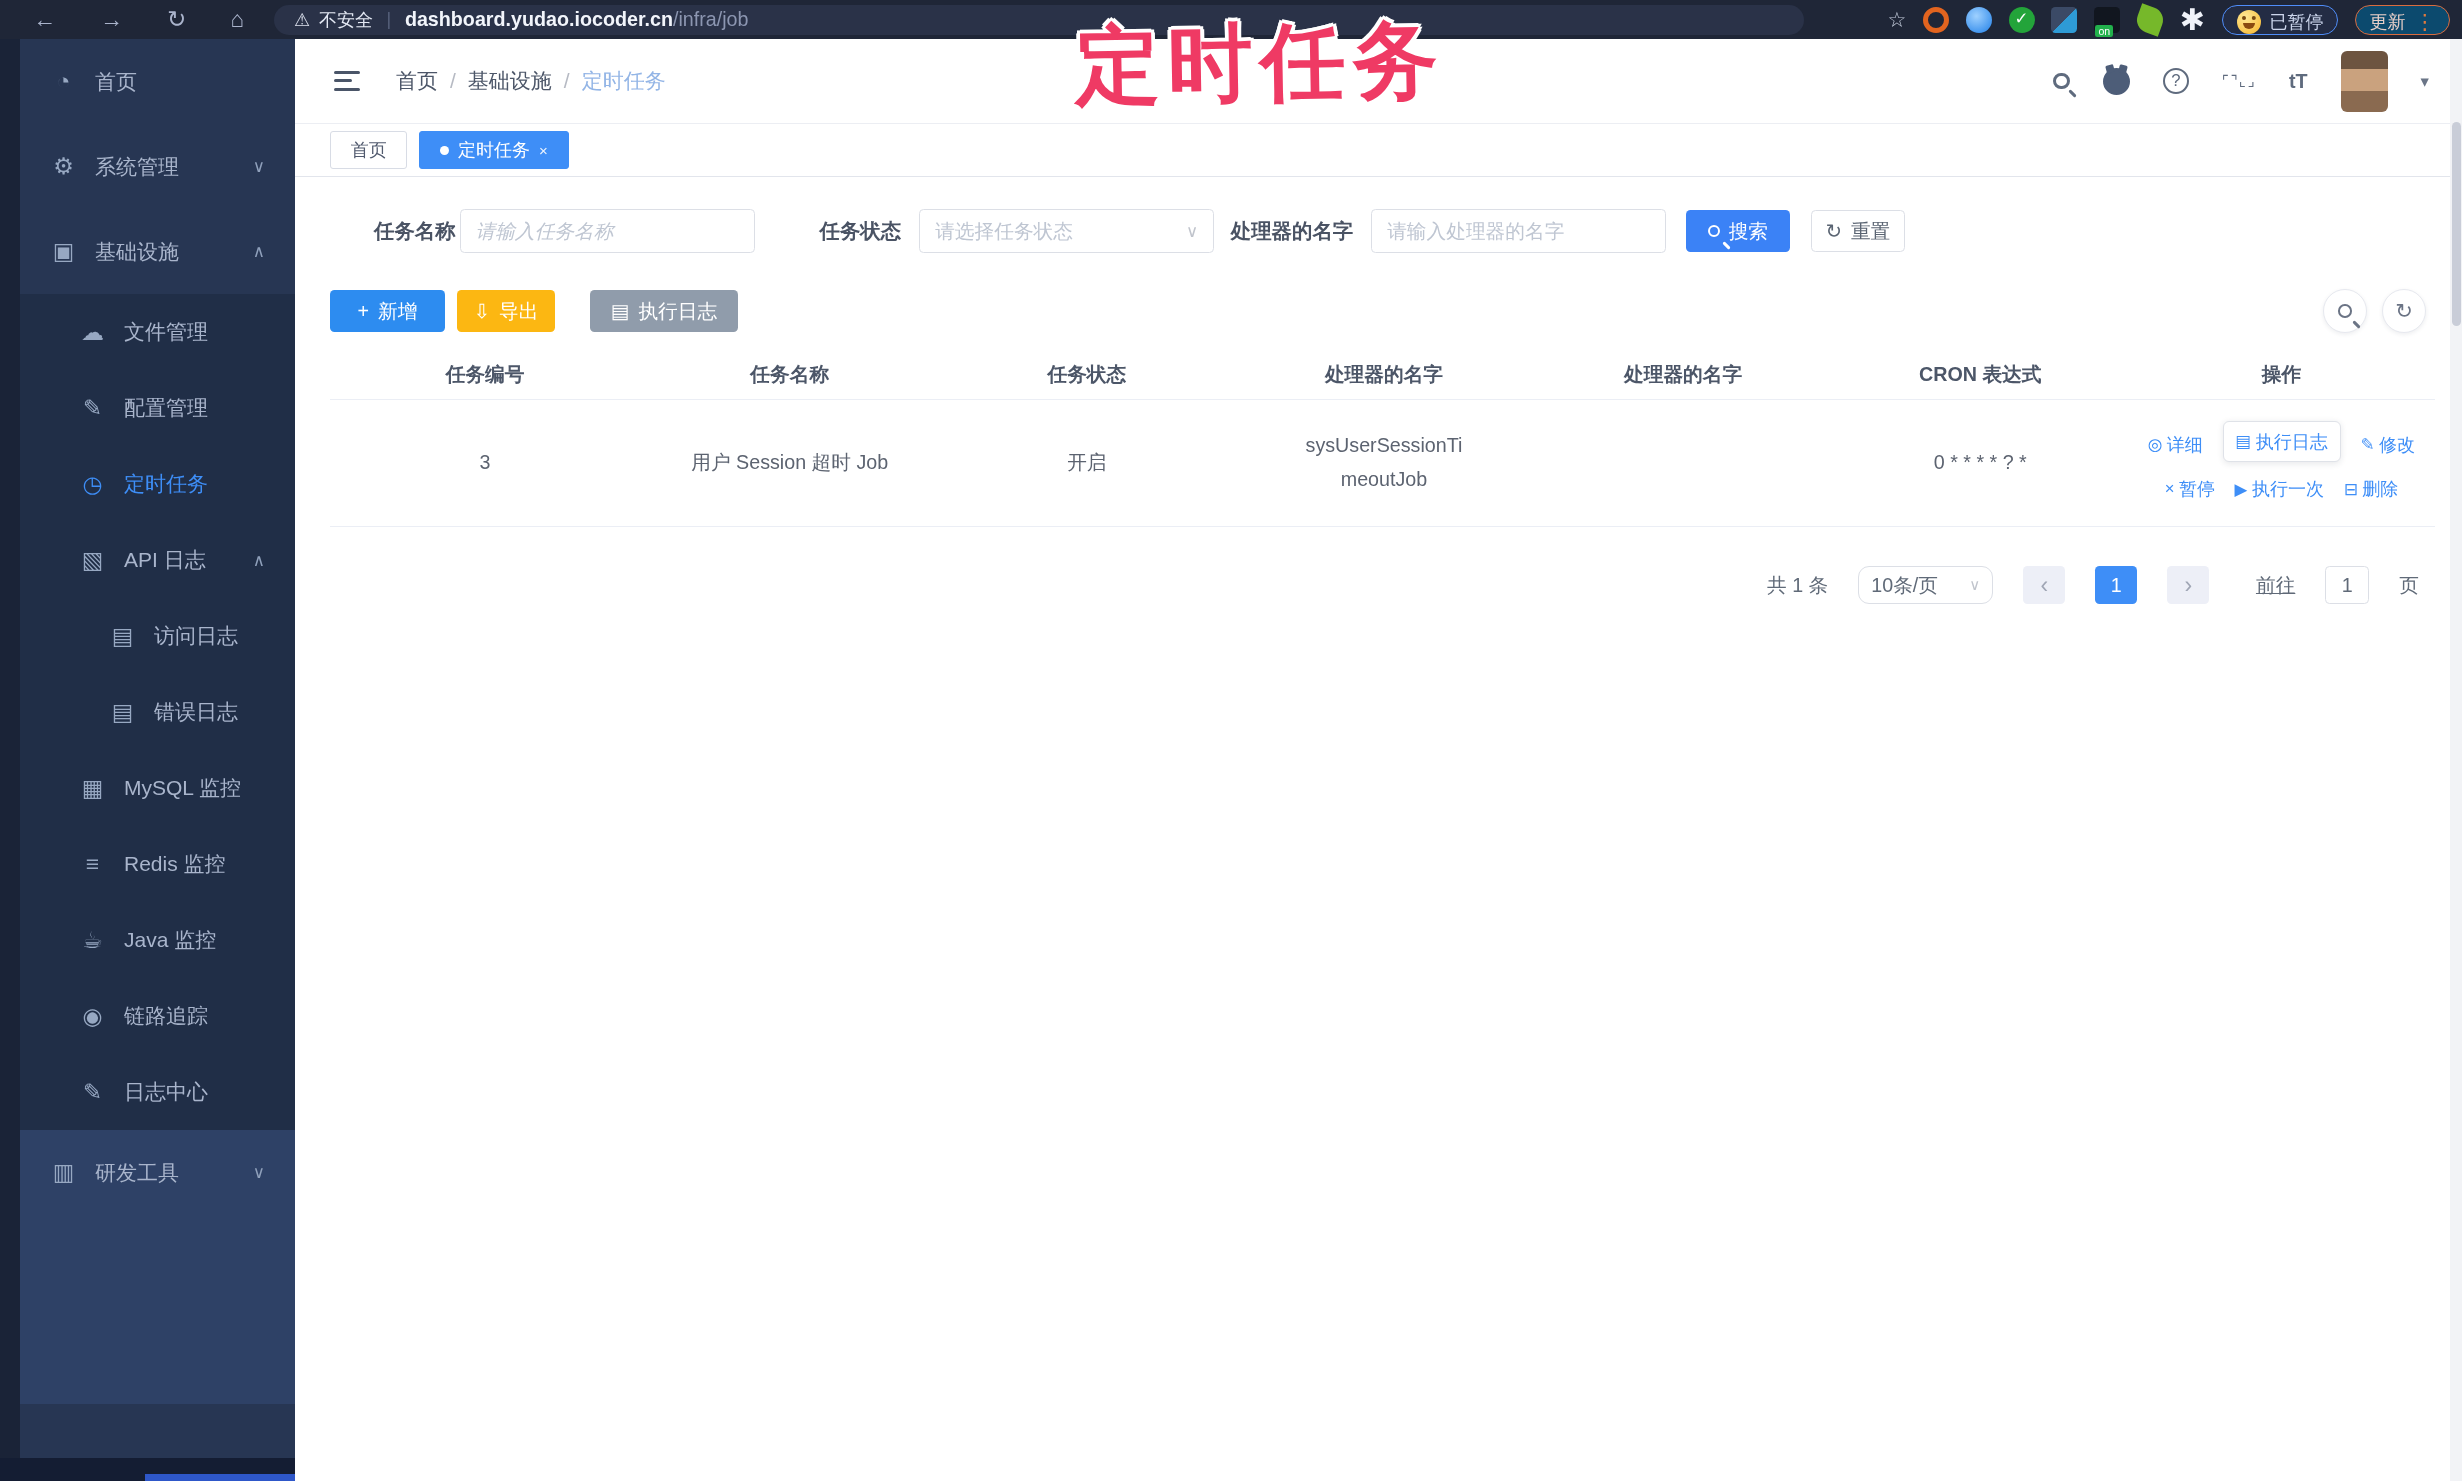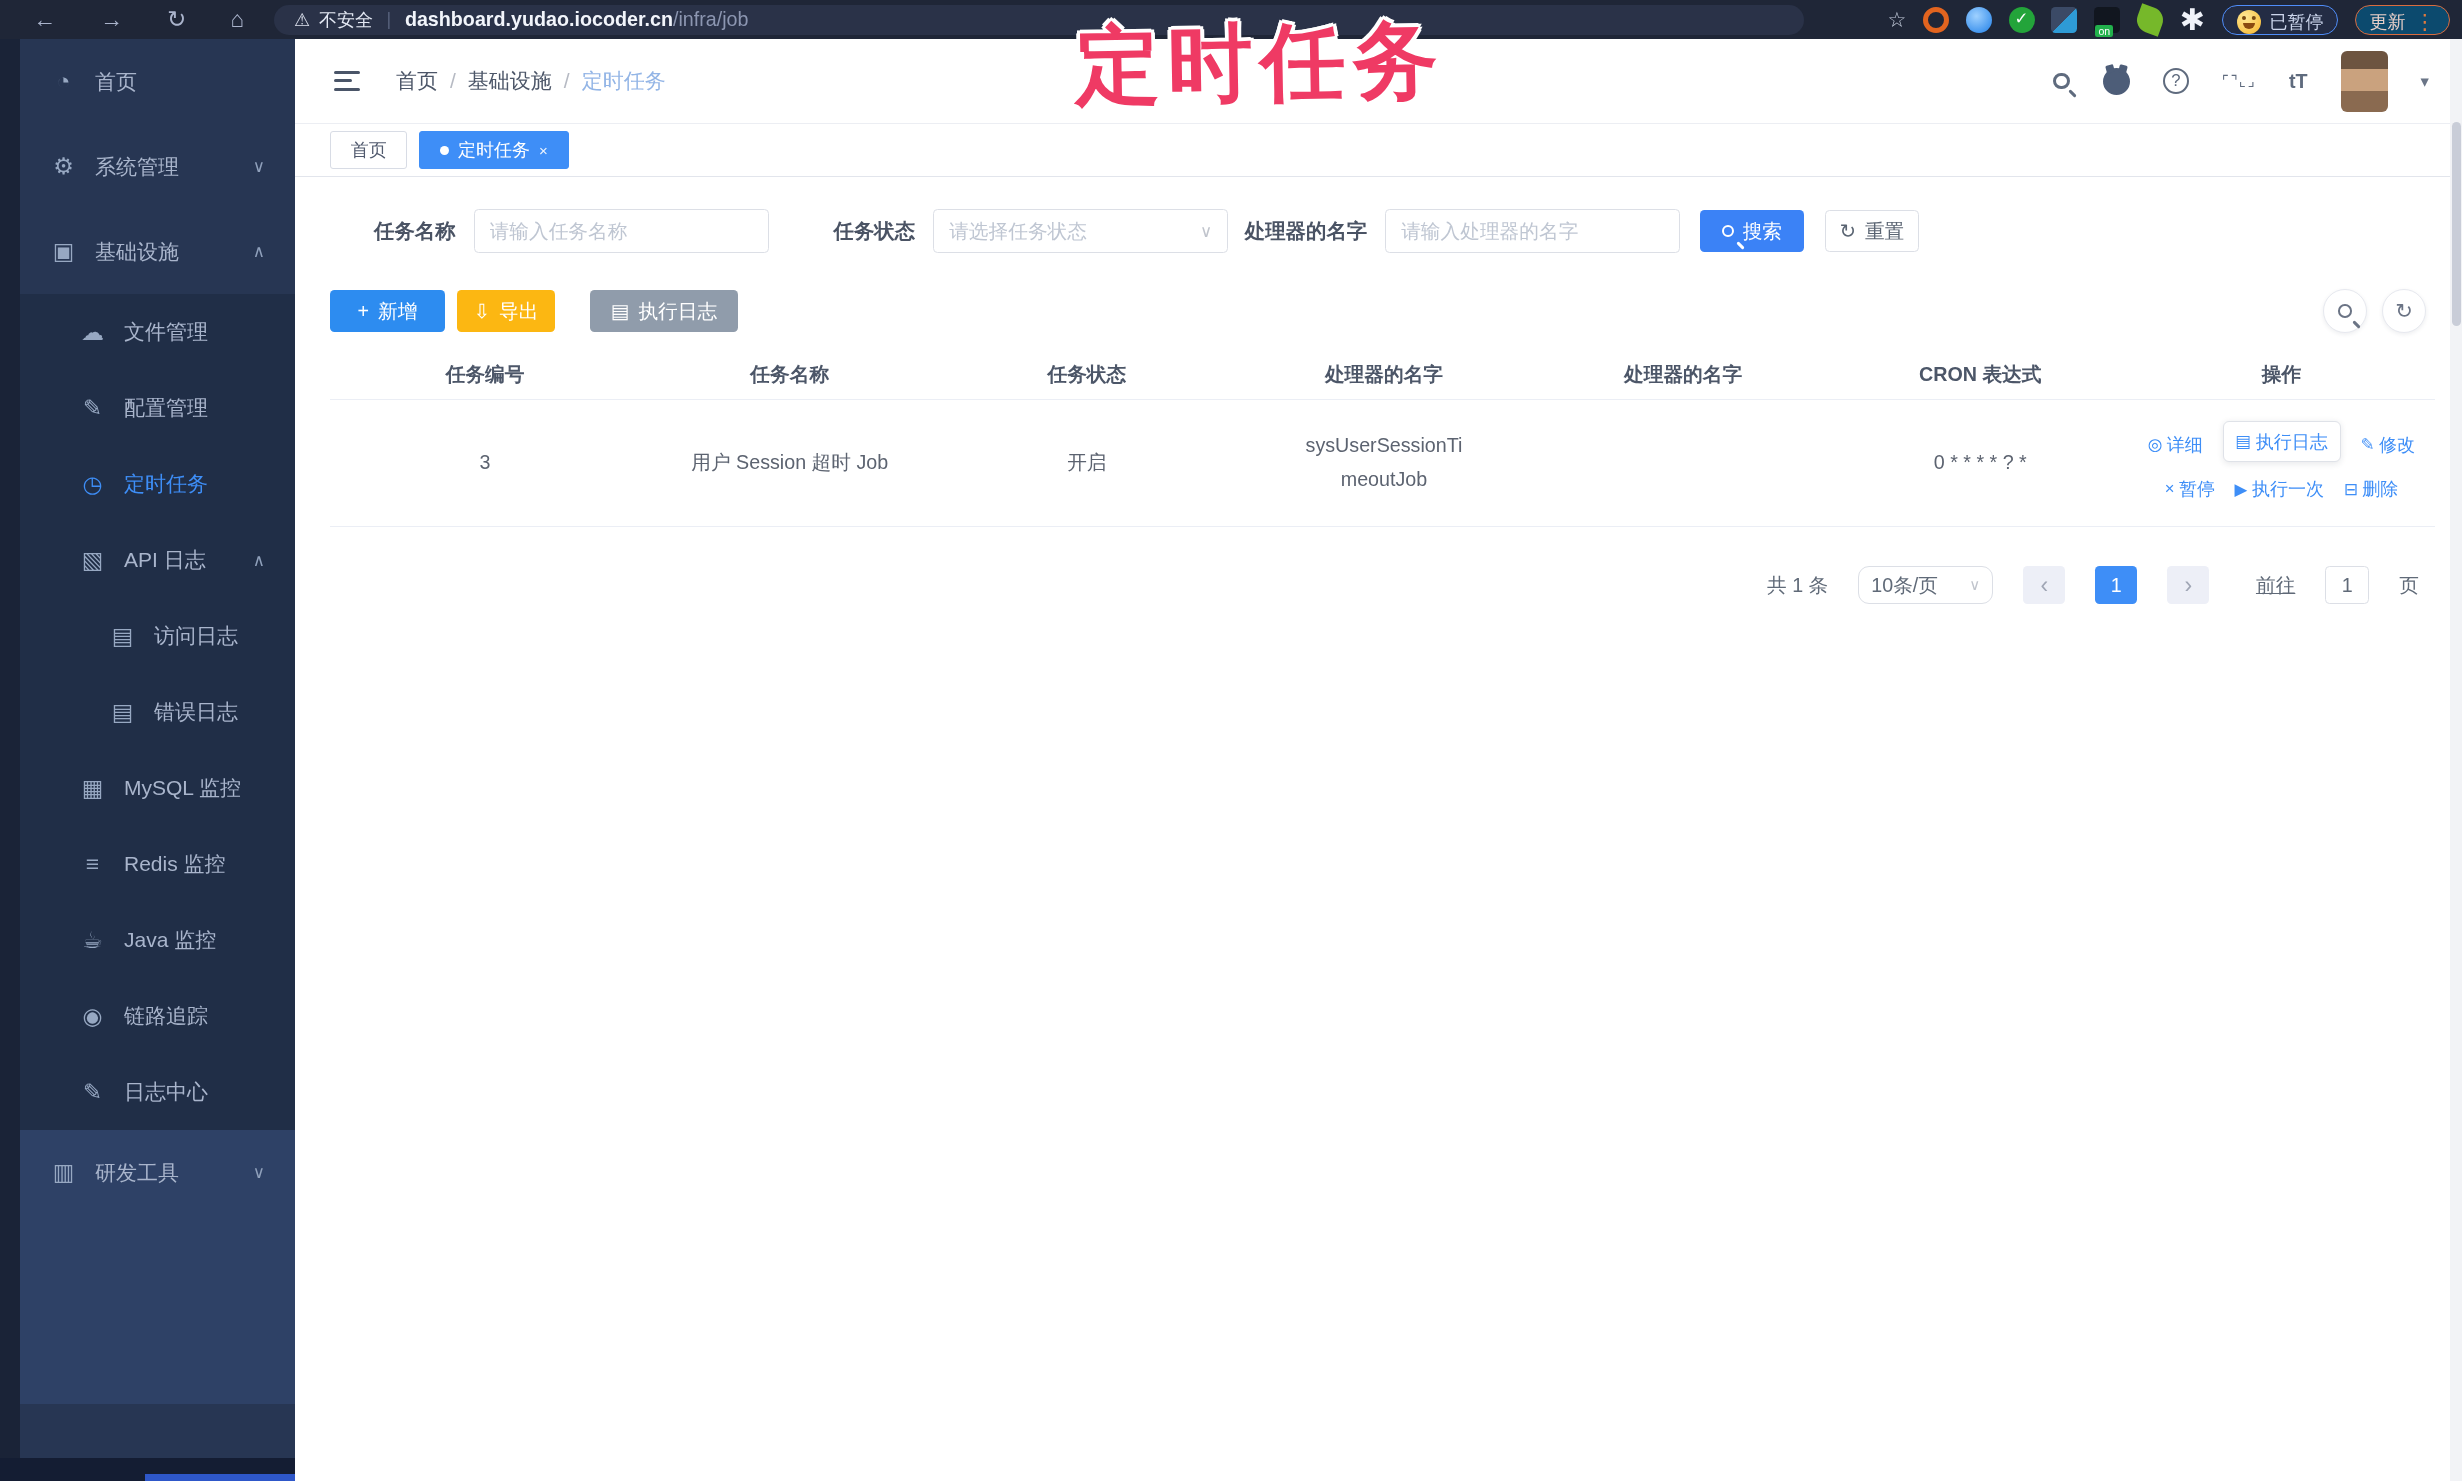--- a/index.html
+++ b/index.html
@@ -295,21 +295,21 @@
       <span class="dot"></span>
       <span>定时任务</span>
       <span class="x">×</span>
     </span>
   </div>
 
   <div class="content">
 
     <div class="filter-row">
       <span class="flabel">任务名称</span>
-      <input class="finput" style="width: 295px; margin-left: 18px;" placeholder="请输入任务名称">
+      <input class="finput" style="width: 295px; margin-left: 4px; font-style: italic;" placeholder="请输入任务名称">
       <span class="flabel" style="margin-left:65px;">任务状态</span>
       <span class="fselect" style="margin-left:18px;">
         <span>请选择任务状态</span>
         <span class="sch">∨</span>
       </span>
       <span class="flabel" style="margin-left:16.7px;">处理器的名字</span>
       <input class="finput" style="width: 295px; margin-left: 18px;" placeholder="请输入处理器的名字">
       <span class="btn btn-search" style="margin-left:19.7px;">
         <span class="mag" style="width:12px;height:12px;border-width:2.3px;"></span>
         <span>搜索</span>

